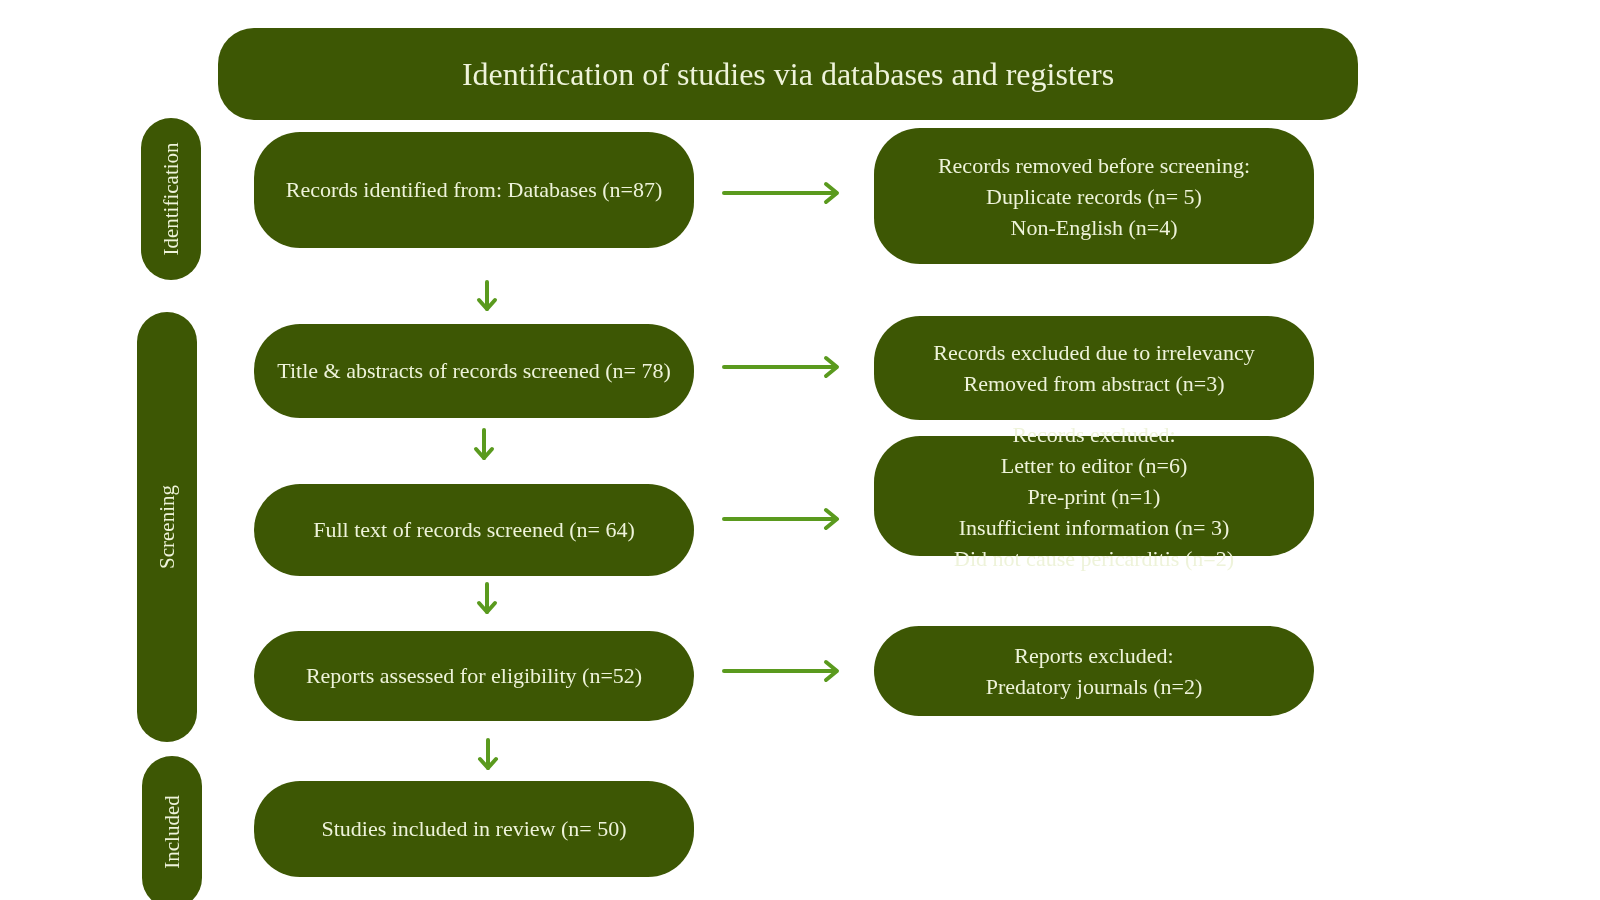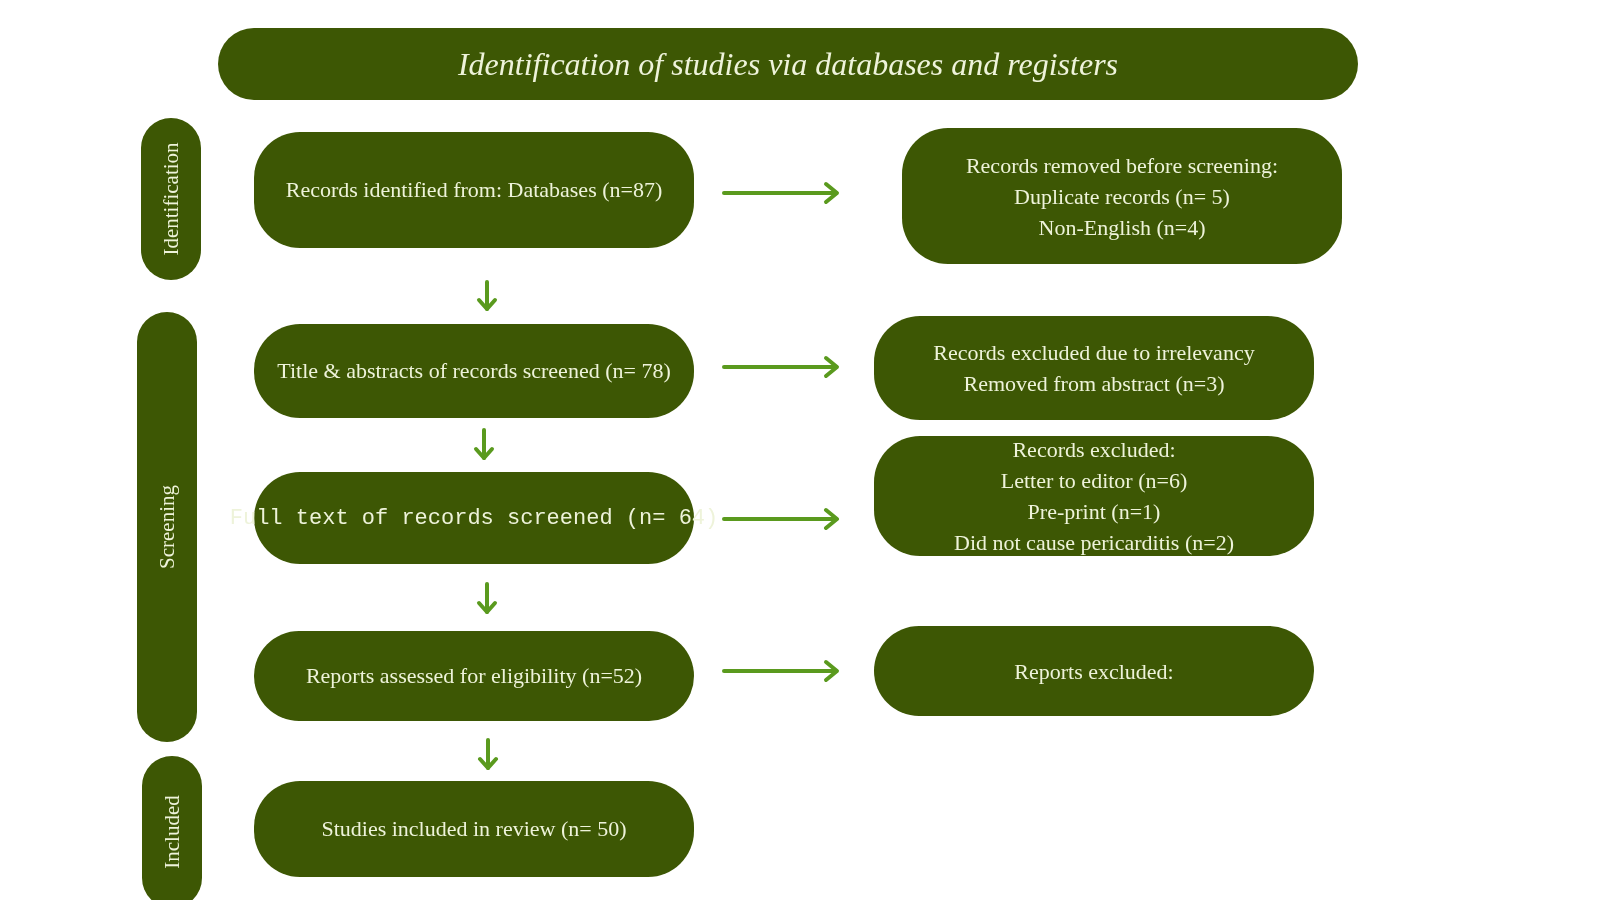--- a/index.html
+++ b/index.html
@@ -1,22 +1,22 @@
 <!DOCTYPE html>
 <html><head>
 <meta charset="utf-8">
 <style>
   html, body { margin:0; padding:0; background:#ffffff; }
   body { width:1600px; height:900px; position:relative; overflow:hidden;
          font-family: "Liberation Serif", "DejaVu Serif", serif; }
   .box { position:absolute; background:#3d5704; color:#eef3da;
          display:flex; flex-direction:column; align-items:center; justify-content:center;
          text-align:center; box-sizing:border-box; }
-  .title-bar { left:218px; top:28px; width:1140px; height:72px; border-radius:36px;
-               font-size:32px;font-style:italic; }
+  .title-bar { left:218px; top:28px; width:1140px; height:92px; border-radius:36px;
+               font-size:32px; }
   .main { left:254px; width:440px; border-radius:46px; font-size:22px; padding:0 6px; white-space:nowrap; }
   .side { left:874px; width:440px; border-radius:46px; font-size:22px; line-height:31px; white-space:nowrap; }
   .phase { position:absolute; background:#3d5704; border-radius:30px; }
   .phase-label { position:absolute; left:50%; top:50%; transform:translate(-50%,-50%) rotate(-90deg);
                  color:#eef3da; font-size:21px; white-space:nowrap; }
   svg.arrows { position:absolute; left:0; top:0; }
 </style>
 </head>
 <body>
 
@@ -33,47 +33,49 @@
 <div class="phase" style="left:142px;top:756px;width:60px;height:152px;">
   <span class="phase-label">Included</span>
 </div>
 
 <div class="box main" style="top:132px;height:116px;">
   <span>Records identified from: Databases (n=87)</span>
 </div>
 <div class="box main" style="top:324px;height:94px;">
   <span>Title &amp; abstracts of records screened (n= 78)</span>
 </div>
-<div class="box main" style="top:472px;height:92px;font-family:Liberation Mono, monospace;">
+<div class="box main" style="top:484px;height:92px;">
   <span>Full text of records screened (n= 64)</span>
 </div>
 <div class="box main" style="top:631px;height:90px;">
   <span>Reports assessed for eligibility (n=52)</span>
 </div>
 <div class="box main" style="top:781px;height:96px;text-align:right;">
   <span>Studies included in review (n= 50)</span>
 </div>
 
-<div class="box side" style="top:128px;height:136px;margin-left:28px;">
+<div class="box side" style="top:128px;height:136px;">
   <span>Records removed before screening:</span>
   <span>Duplicate records (n= 5)</span>
   <span>Non-English (n=4)</span>
 </div>
 <div class="box side" style="top:316px;height:104px;">
   <span>Records excluded due to irrelevancy</span>
   <span>Removed from abstract (n=3)</span>
 </div>
 <div class="box side" style="top:436px;height:120px;">
   <span>Records excluded:</span>
   <span>Letter to editor (n=6)</span>
   <span>Pre-print (n=1)</span>
+  <span>Insufficient information (n= 3)</span>
   <span>Did not cause pericarditis (n=2)</span>
 </div>
 <div class="box side" style="top:626px;height:90px;">
   <span>Reports excluded:</span>
+  <span>Predatory journals (n=2)</span>
 </div>
 
 <svg class="arrows" width="1600" height="900">
   <g stroke="#5a9a1e" stroke-width="4" fill="none" stroke-linecap="round" stroke-linejoin="round">
 
     <g>
       <line x1="724" y1="193" x2="836" y2="193"></line>
         <polyline points="826,184 837,193 826,202"></polyline>
     </g>
     <g>

